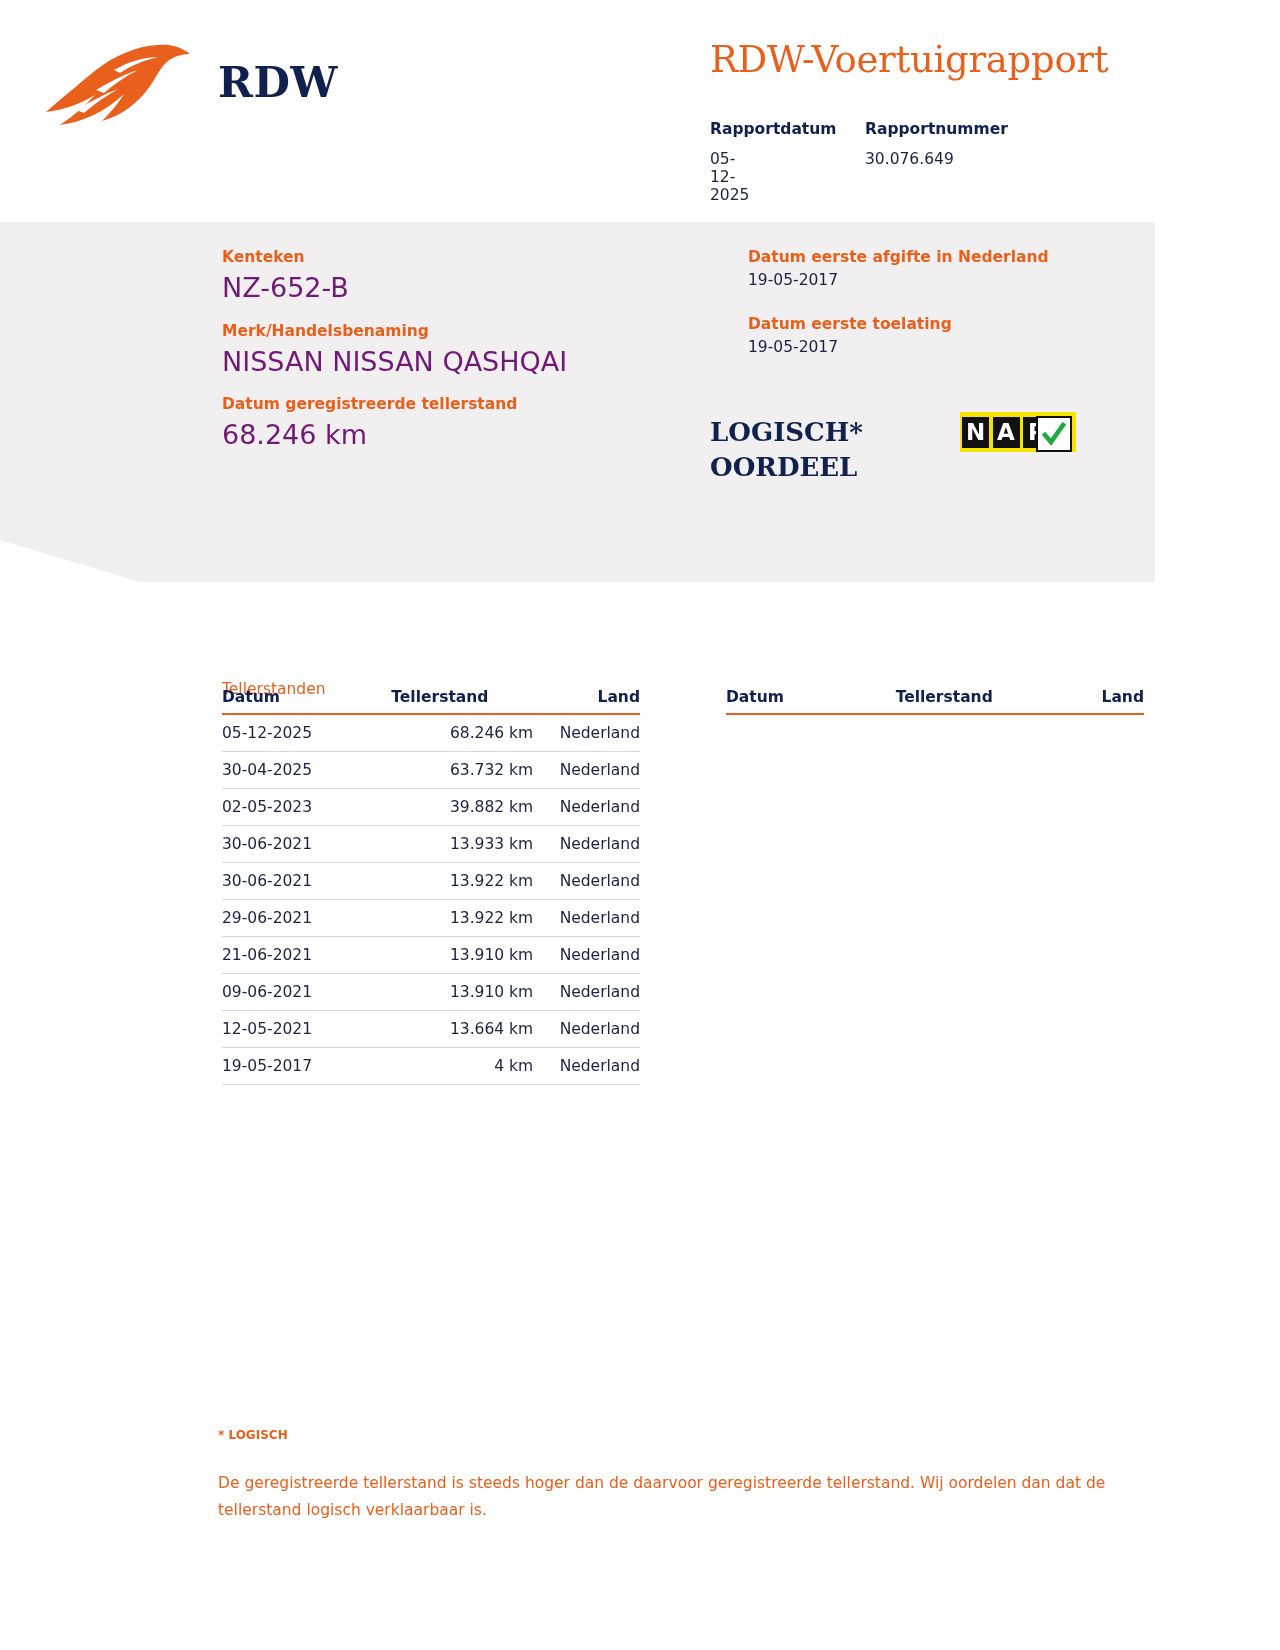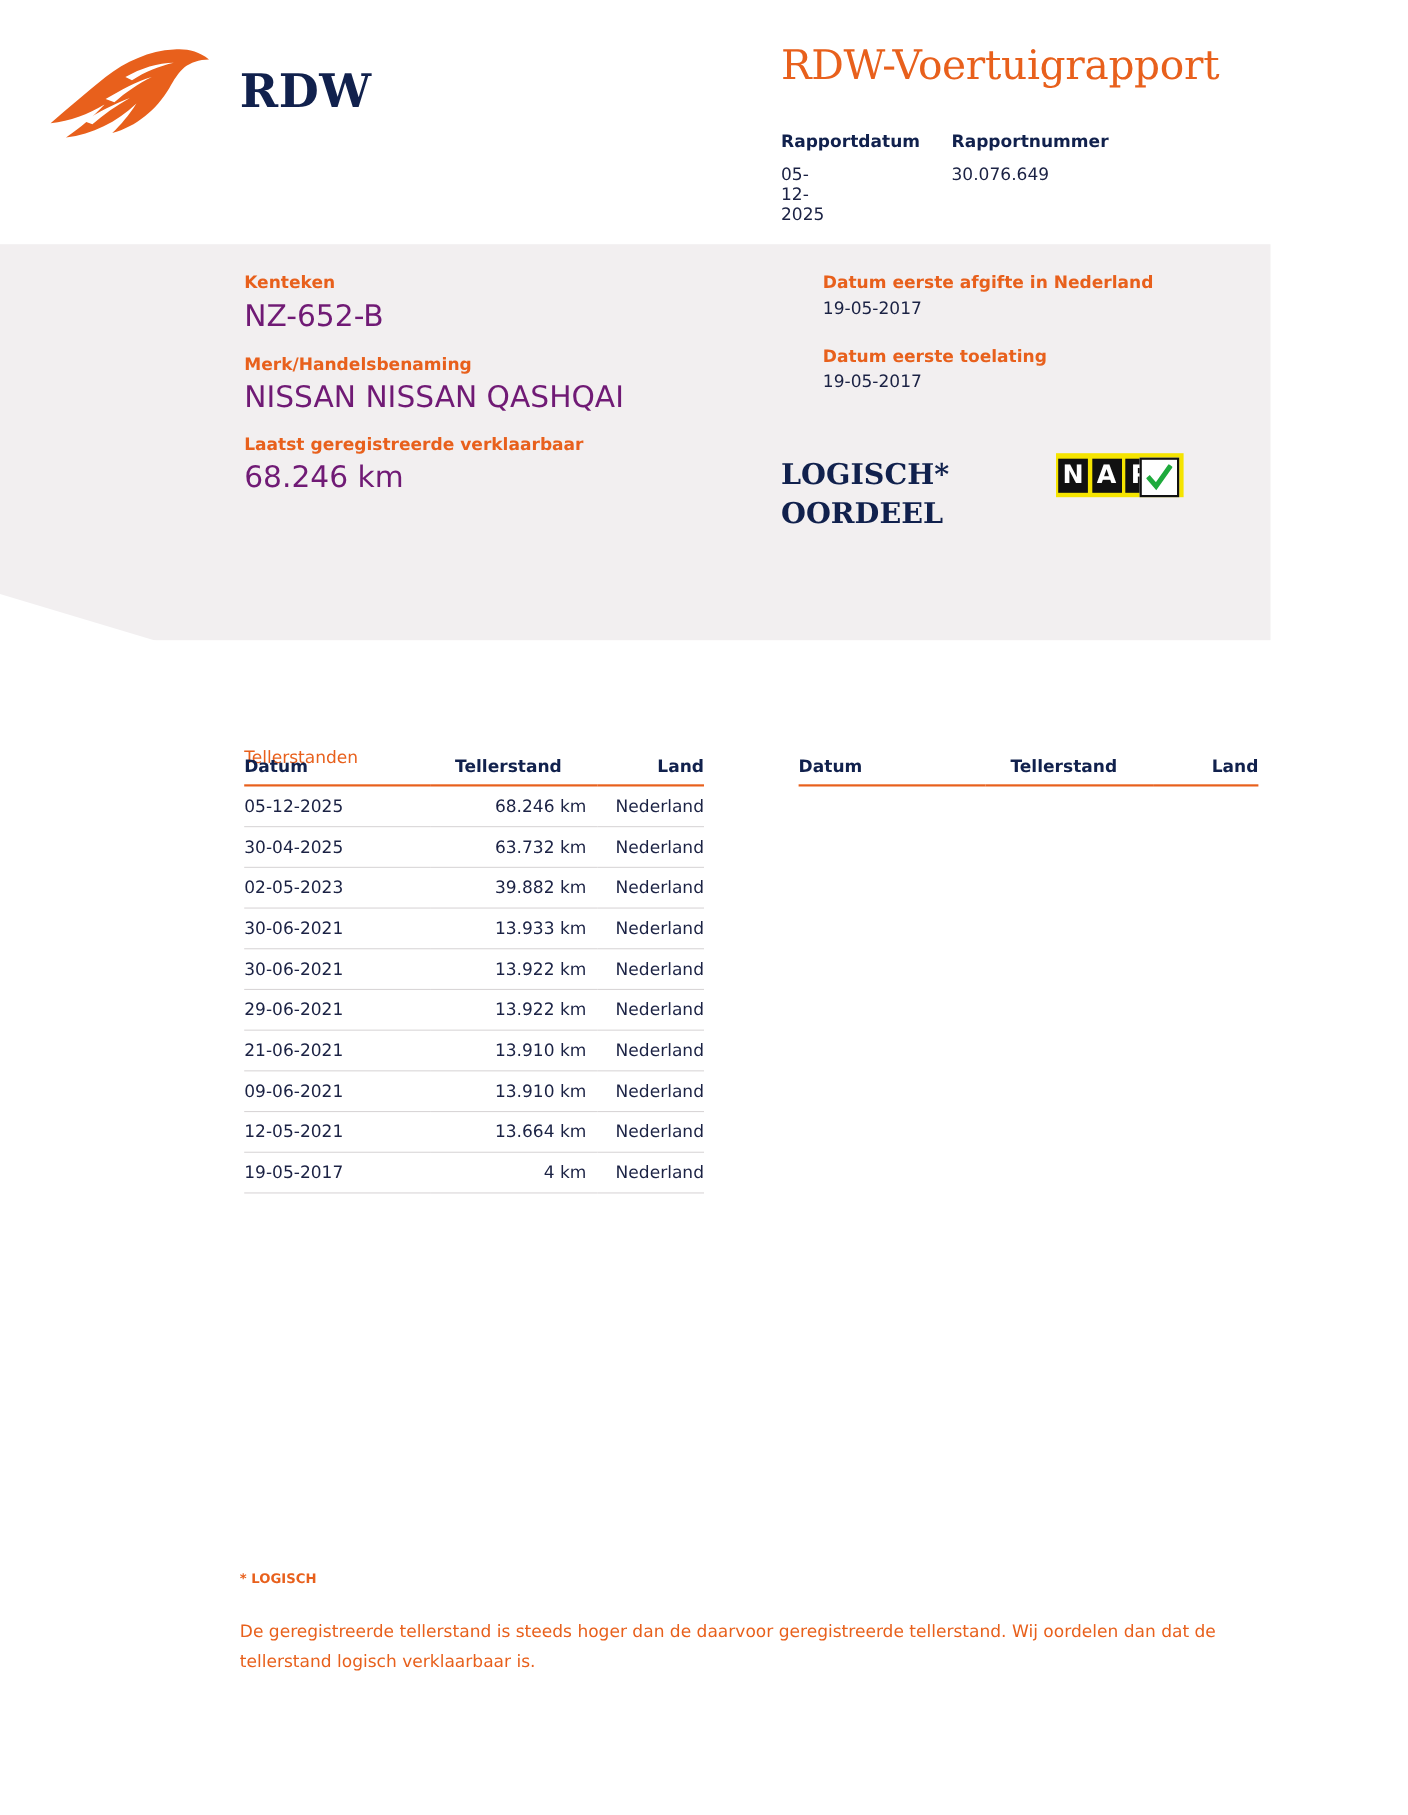--- a/index.html
+++ b/index.html
@@ -220,21 +220,21 @@
   .tbl th {
     font-size: 15.5px;
     font-weight: bold;
     color: #11214d;
     text-align: left;
     padding: 0 0 7px 0;
     border-bottom: 2px solid #e8601c;
     white-space: nowrap;
   }
   .tbl th.c-date { width: 175px; }
-  .tbl th.c-reading { width: 145px; text-align: center; padding-right: 10px;}
+  .tbl th.c-reading { width: 145px; text-align: left; padding-right: 10px;}
   .tbl th.c-land { width: 98px; text-align: right; }
   .tbl td {
     font-size: 15.5px;
     color: #1b2244;
     padding: 9px 0 9px 0;
     border-bottom: 1px solid #d9d6d7;
     white-space: nowrap;
   }
   .tbl td.c-date { text-align: left; }
   .tbl td.c-reading { text-align: right; padding-right: 10px; }
@@ -299,21 +299,21 @@
   <div class="col-left">
     <div class="field">
       <span class="label-orange">Kenteken</span>
       <span class="value-big">NZ-652-B</span>
     </div>
     <div class="field">
       <span class="label-orange">Merk/Handelsbenaming</span>
       <span class="value-big">NISSAN NISSAN QASHQAI</span>
     </div>
     <div class="field">
-      <span class="label-orange">Laatst geregistreerde verklaarbaar</span>
+      <span class="label-orange">Datum geregistreerde tellerstand</span>
       <span class="value-big">68.246 km</span>
     </div>
   </div>
 
   <div class="col-right">
     <div class="field">
       <span class="label-orange">Datum eerste afgifte in Nederland</span>
       <span class="value-plain">19-05-2017</span>
     </div>
     <div class="field">

